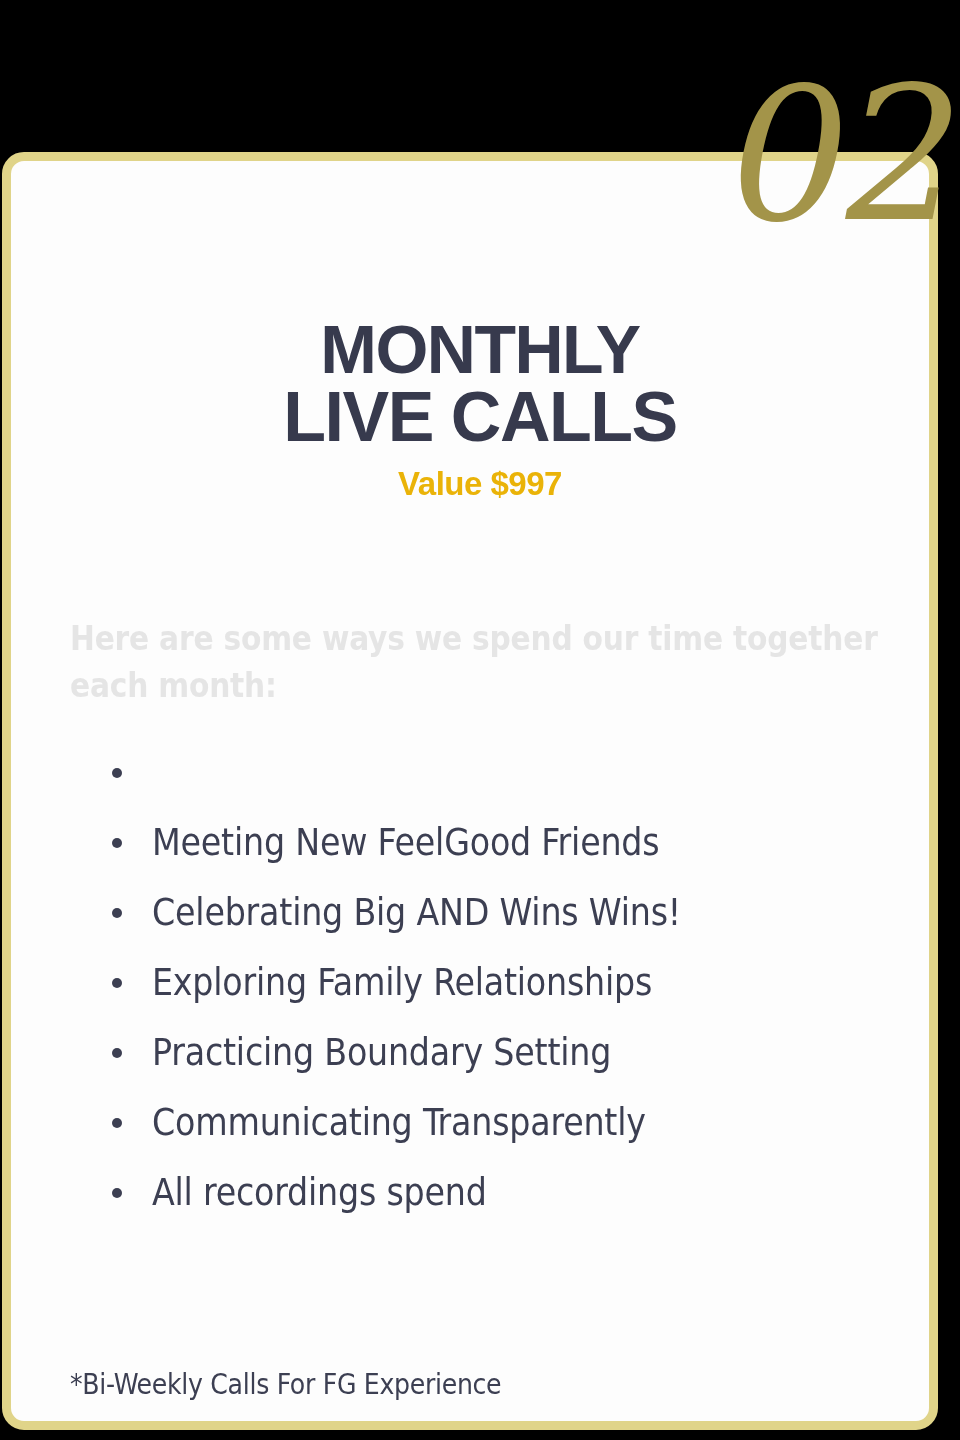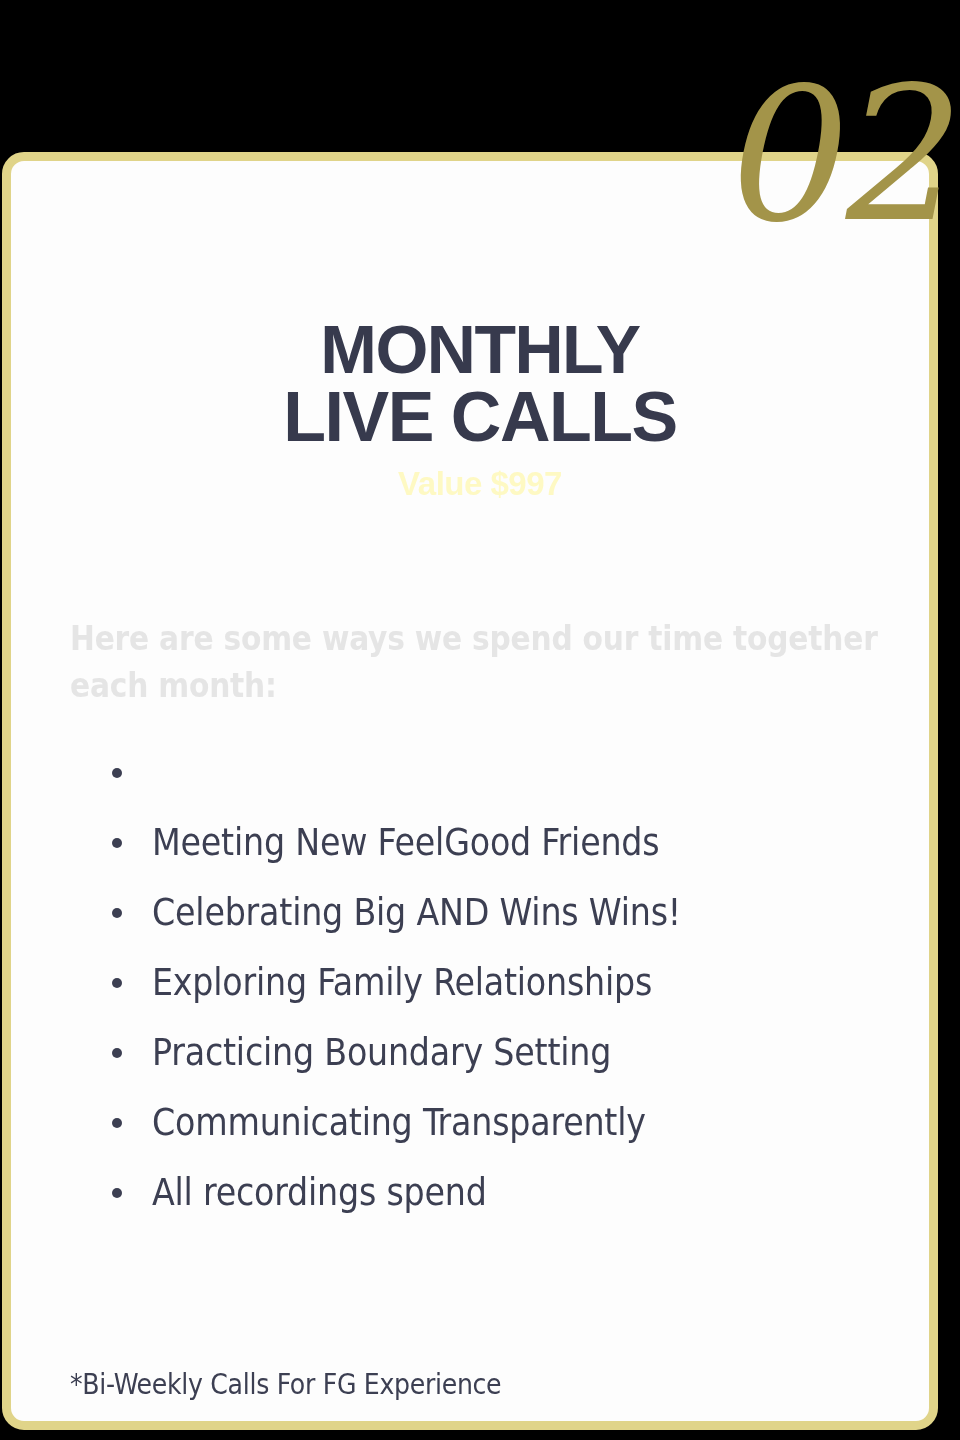--- a/index.html
+++ b/index.html
@@ -81,21 +81,21 @@
   .title-line.second {
     font-size: 70px;
     letter-spacing: -1.5px;
   }
   .value-line {
     margin-top: 14px;
     font-family: "Liberation Sans", sans-serif;
     font-weight: 700;
     font-size: 33px;
     letter-spacing: -0.5px;
-    color: #fef9c3;
+    color: #eab308;
   }
 
   .intro {
     position: absolute;
     left: 70px;
     top: 616px;
     width: 830px;
     font-family: "DejaVu Sans Condensed", "Liberation Sans Narrow", "Liberation Sans", sans-serif;
     font-weight: 700;
     font-size: 33px;

